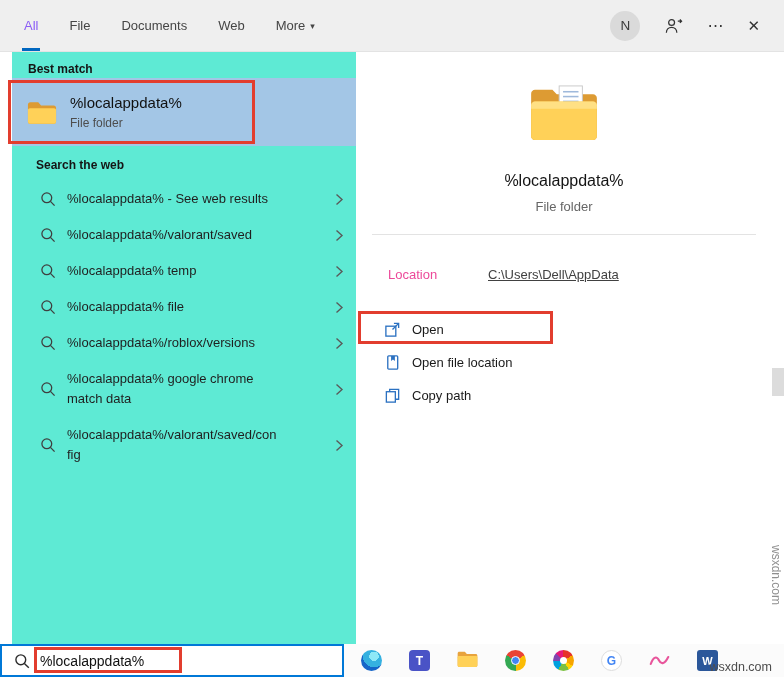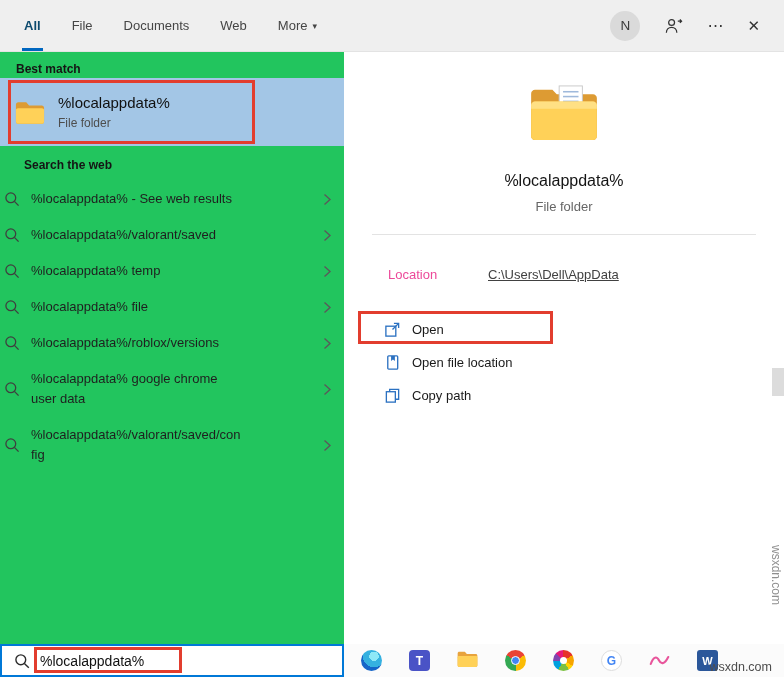--- a/index.html
+++ b/index.html
@@ -5,40 +5,40 @@
   * { margin:0; padding:0; box-sizing:border-box; }
   html,body { width:784px; height:677px; }
   body { font-family:"Liberation Sans", sans-serif; background:#fff; position:relative; overflow:hidden; }
 
   
   .topbar { position:absolute; top:0; left:0; width:784px; height:52px; background:#efefef;
             display:flex; align-items:center; border-bottom:1px solid #e3e3e3; }
   .tabs { display:flex; align-items:center; height:100%; padding-left:22px; gap:27px; }
   .tab { display:flex; align-items:center; gap:5px; font-size:13px; color:#454545; cursor:pointer;
          height:100%; border-bottom:3px solid transparent; border-top:3px solid transparent; padding:0 2px; }
-  .tab.active { color:#0c4a6e; font-weight:700; border-bottom-color:#0067c0; }
+  .tab.active { color:#8b5cf6; font-weight:400; border-bottom-color:#0067c0; }
   .caret { font-size:9px; color:#454545; }
   .topbar-right { margin-left:auto; display:flex; align-items:center; gap:24px; padding-right:24px; }
   .avatar { width:30px; height:30px; border-radius:50%; background:#dadada; color:#3a3a3a;
             font-size:13.5px; display:flex; align-items:center; justify-content:center; cursor:pointer; }
   .person-ic { display:flex; cursor:pointer; }
   .dots { font-size:16px; color:#333; cursor:pointer; }
   .closex { font-size:15px; color:#333; cursor:pointer; }
 
   
-  .left { position:absolute; left:0; top:52px; width:344px; height:592px; background:#22c55e; }
+  .left { position:absolute; left:12px; top:52px; width:344px; height:592px; background:#5eead4; }
   .sec-h { position:absolute; left:16px; font-size:12px; font-weight:700; color:#151515; }
   .h-best { top:10px; }
   .h-web { top:106px;margin-left:8px; }
   .bm { position:absolute; left:0; top:26px; width:344px; height:68px; background:#a3c6e6;
         display:flex; align-items:center; padding-left:15px; gap:13px; cursor:pointer; }
   .bm-title { font-size:15px; color:#111; margin-bottom:5px; }
   .bm-sub { font-size:12px; color:#4d4d4d; }
   .srows { position:absolute; top:129px; left:0; width:344px; }
-  .srow { display:flex; align-items:center; padding:0 12px 0 4px; height:36px; cursor:pointer; }
+  .srow { display:flex; align-items:center; padding:0 12px 0 28px; height:36px; cursor:pointer; }
   .srow.two { height:56px; }
   .sicon { width:16px; height:16px; flex:0 0 16px; margin-right:11px; display:flex; }
   .stext { font-size:13px; color:#1f1f1f; line-height:20px; }
   .two .stext { max-width:212px; overflow-wrap:anywhere; }
   .chev { margin-left:auto; display:flex; }
 
   
   .right { position:absolute; left:356px; top:52px; width:416px; height:592px; background:#fff; }
   .prev-top { text-align:center; padding-top:32px; }
   .prev-title { font-size:16px; color:#141414; margin-top:26px; }
@@ -219,21 +219,21 @@
           </svg>
         </span>
     </div>
     <div class="srow two">
       <span class="sicon">
           <svg width="16" height="16" viewBox="0 0 16 16">
             <circle cx="6.8" cy="6.8" r="4.9" fill="none" stroke="#3f3f3f" stroke-width="1.3"></circle>
             <line x1="10.4" y1="10.4" x2="14.6" y2="14.6" stroke="#3f3f3f" stroke-width="1.3"></line>
           </svg>
         </span>
-      <span class="stext">%localappdata% google chrome user data</span>
+      <span class="stext">%localappdata% google chrome match data</span>
       <span class="chev">
           <svg width="9" height="13" viewBox="0 0 9 13">
             <polyline points="1.5,1.5 7,6.5 1.5,11.5" fill="none" stroke="#5a5a5a" stroke-width="1.4"></polyline>
           </svg>
         </span>
     </div>
     <div class="srow two">
       <span class="sicon">
           <svg width="16" height="16" viewBox="0 0 16 16">
             <circle cx="6.8" cy="6.8" r="4.9" fill="none" stroke="#3f3f3f" stroke-width="1.3"></circle>

